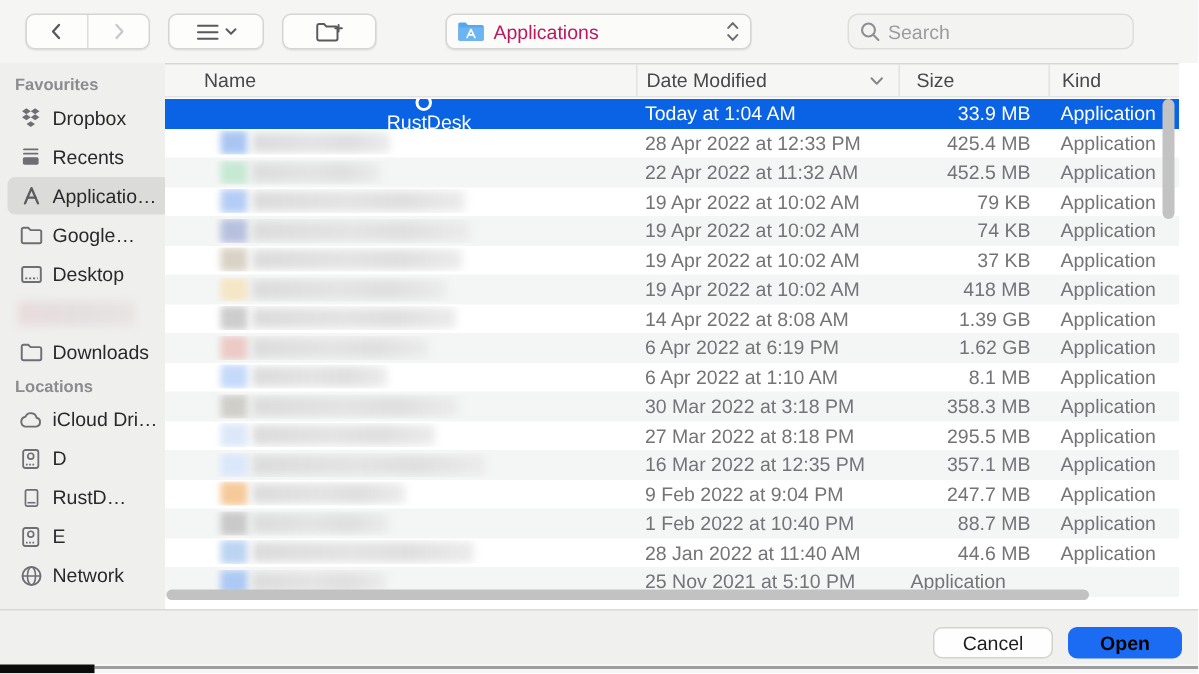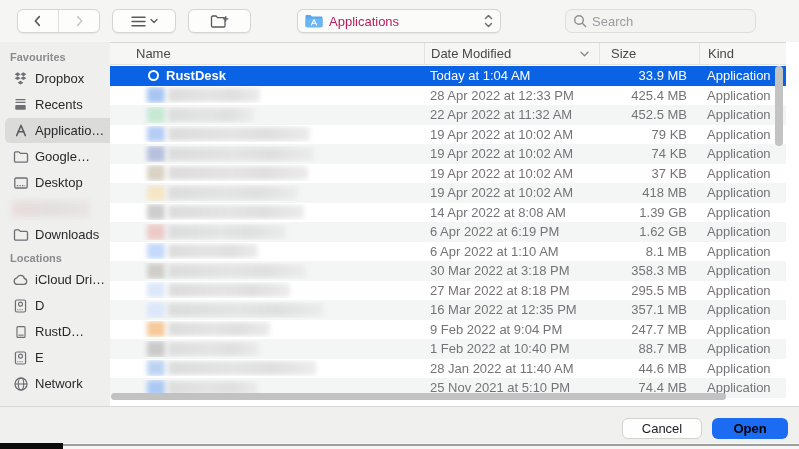--- a/index.html
+++ b/index.html
@@ -54,21 +54,21 @@
   .sort-chev { margin-left:auto; margin-right:10px; display:flex; }
 
   .rows { position:absolute; left:0; top:24px; width:676px; height:332px; overflow:hidden; }
   .row { height:19.5px; display:flex; align-items:center; font-size:13px; color:#747478; }
   .row.stripe { background:#f4f6f6; }
   .row.selected { background:var(--sel,#0a62e4); color:#fff; }
   .c-name { width:314px; display:flex; align-items:center; padding-left:38px; overflow:hidden; }
   .c-date { width:175px; padding-left:6px; white-space:nowrap; }
   .c-size { width:100px; text-align:right; padding-right:12px; white-space:nowrap; }
   .c-kind { flex:1; padding-left:8px; white-space:nowrap; overflow:hidden; }
-  .row.selected .c-name { font-weight:bold; }
+  .row.selected .c-name { font-weight:normal;flex-direction:column; }
   .ring { width:11px; height:11px; border:2.5px solid #fff; border-radius:50%; margin-right:7px; flex:none; }
   .icon-blur { width:18px; height:16px; margin-left:-1px; margin-right:3px; border-radius:2px;
     filter:blur(2.5px); flex:none; }
   .name-blur { height:14px; border-radius:2px; filter:blur(2.8px);
     background:linear-gradient(90deg,#dcdcdc,#e4e4e4 45%,#dfdfdf 70%,#ececec); }
 
   .v-scrollbar { position:absolute; right:3px; top:24px; width:8px; height:80px; background:#c3c3c3;
     border-radius:4px; }
   .h-scrollbar { position:absolute; left:1px; bottom:6px; width:615px; height:7px; background:#c2c2c2;
     border-radius:4px; }
@@ -455,21 +455,20 @@
           <div class="c-date">28 Jan 2022 at 11:40 AM</div>
           <div class="c-size">44.6 MB</div>
           <div class="c-kind">Application</div>
         </div>
         <div class="row stripe">
           <div class="c-name">
             <div class="icon-blur" style="background: rgb(171, 201, 243);"></div>
             <div class="name-blur" style="width: 90px;"></div>
           </div>
           <div class="c-date">25 Nov 2021 at 5:10 PM</div>
-          <div class="c-size">74.4 MB</div>
           <div class="c-kind">Application</div>
         </div>
       </div>
     <div class="v-scrollbar"></div>
     <div class="h-scrollbar"></div>
   </div>
 
   <div class="footer">
     <button class="btn-cancel">Cancel</button>
     <button class="btn-open">Open</button>

